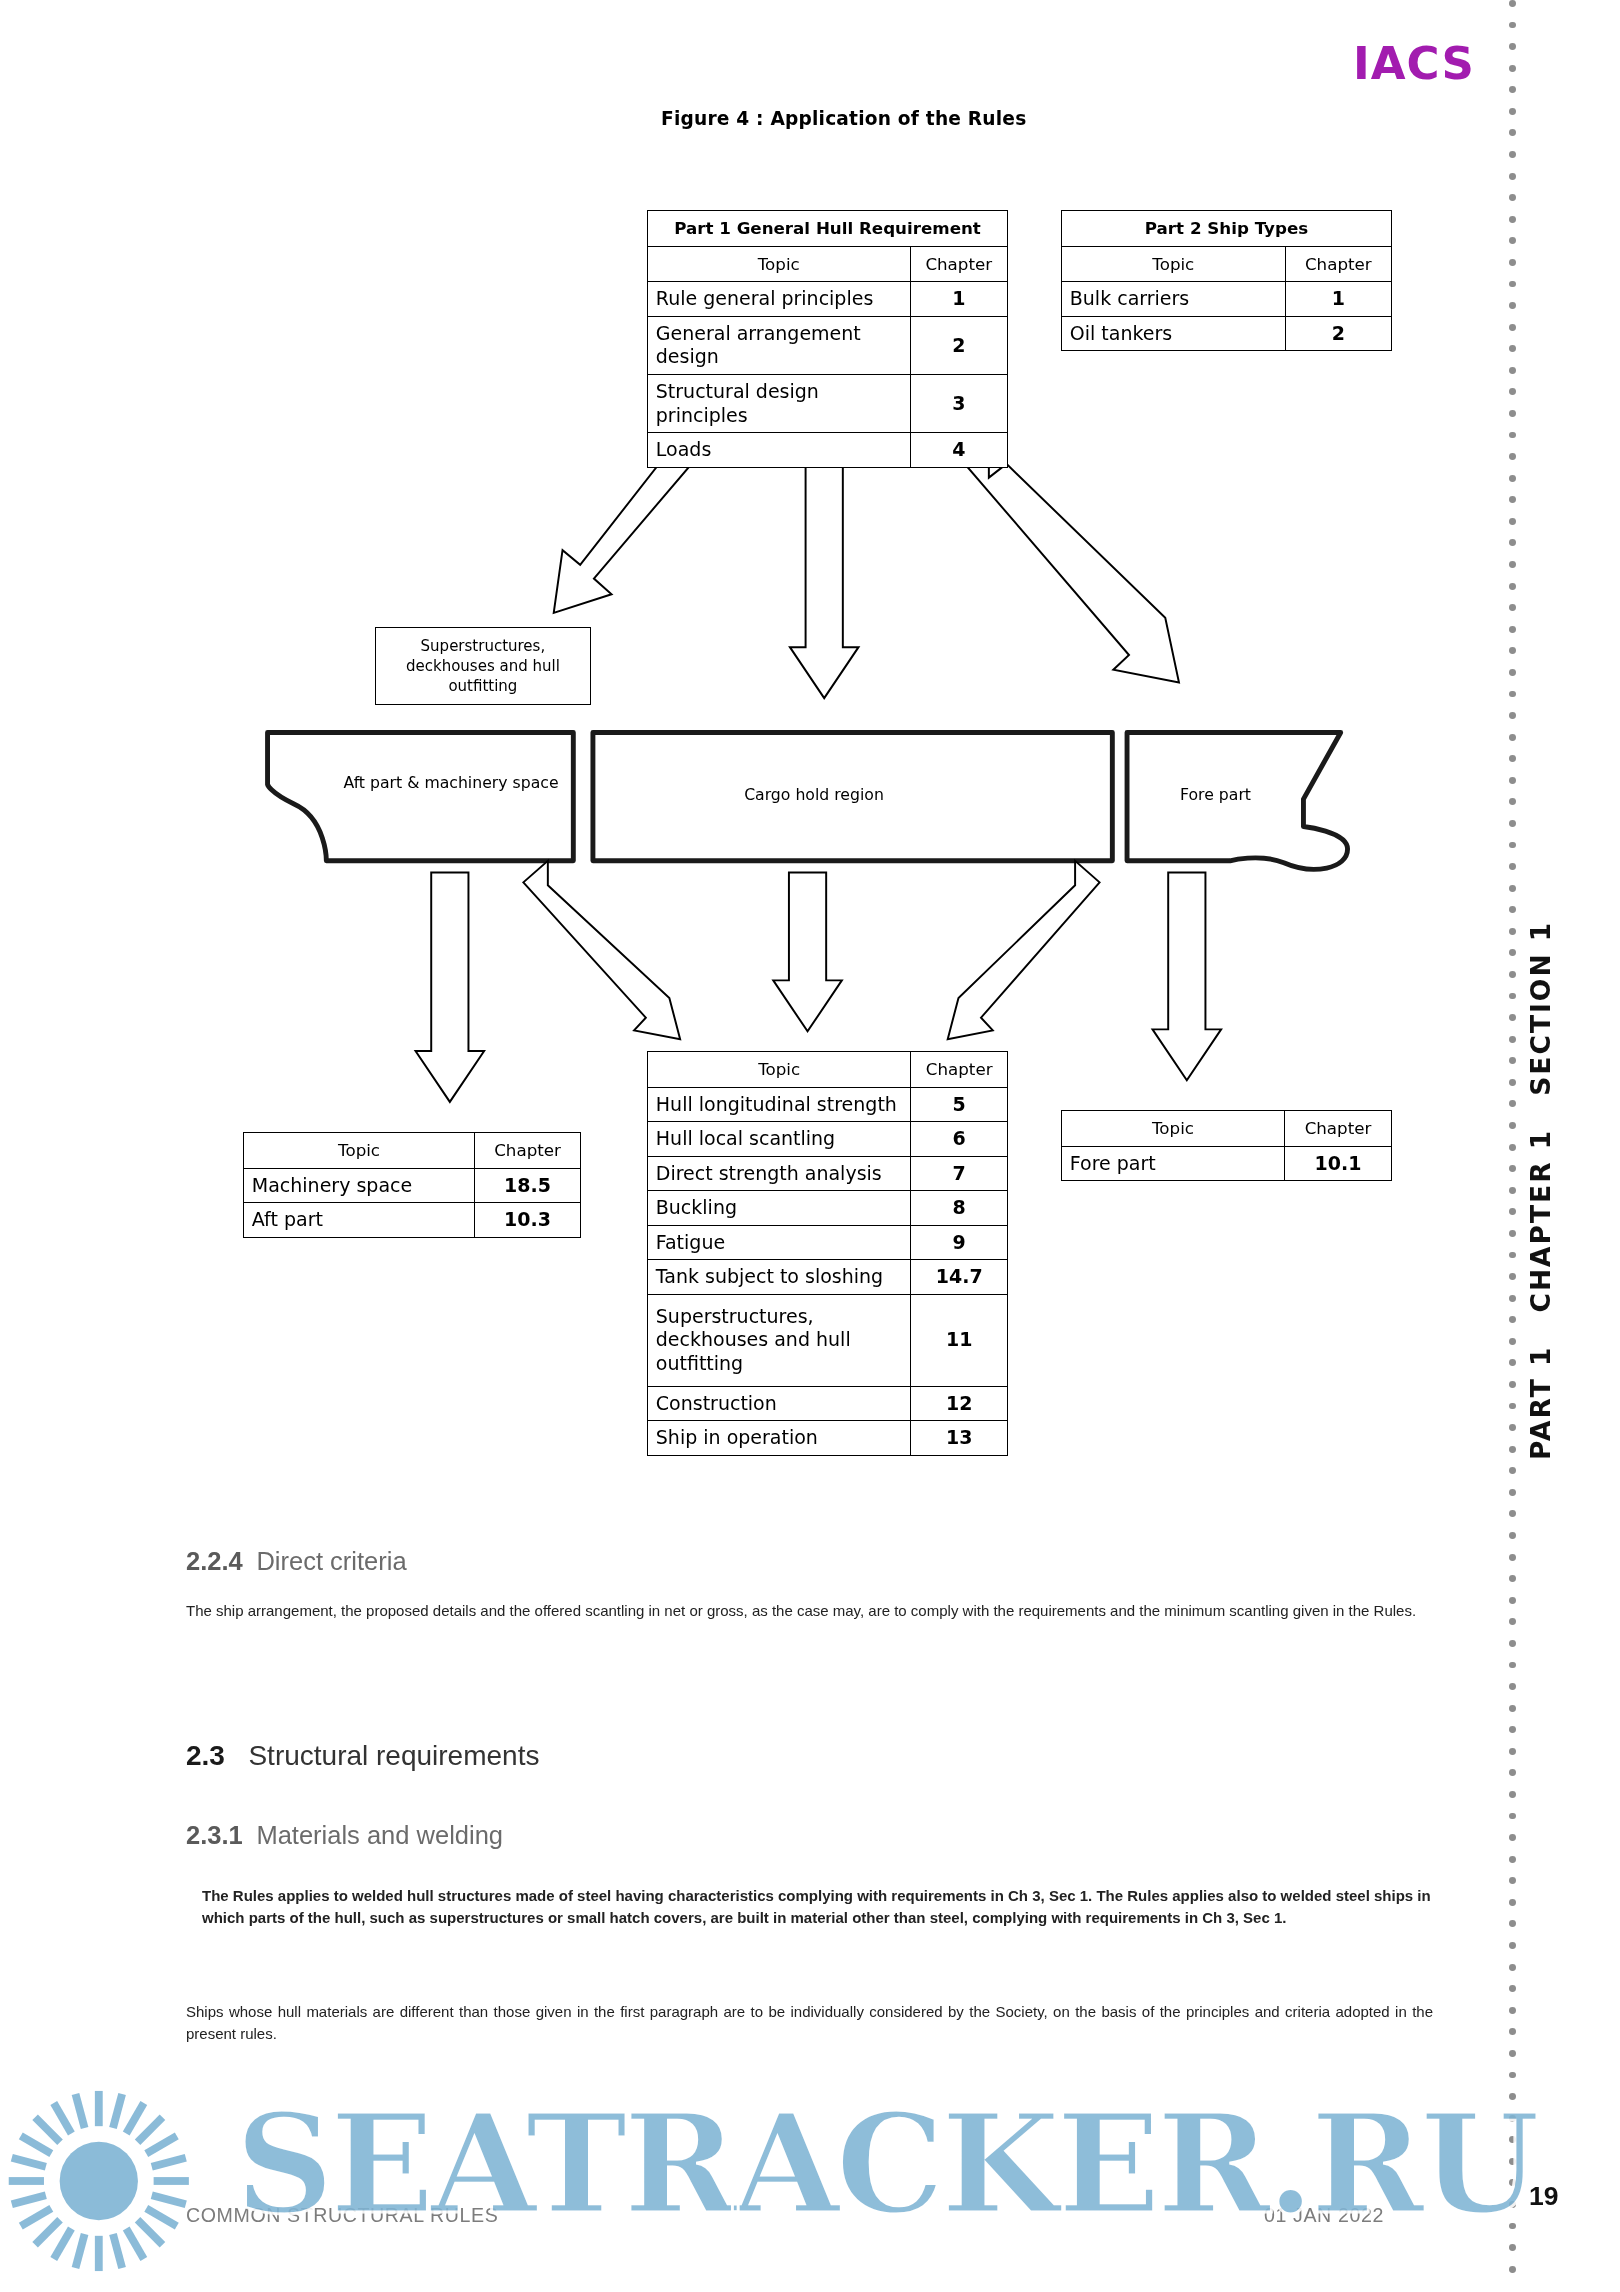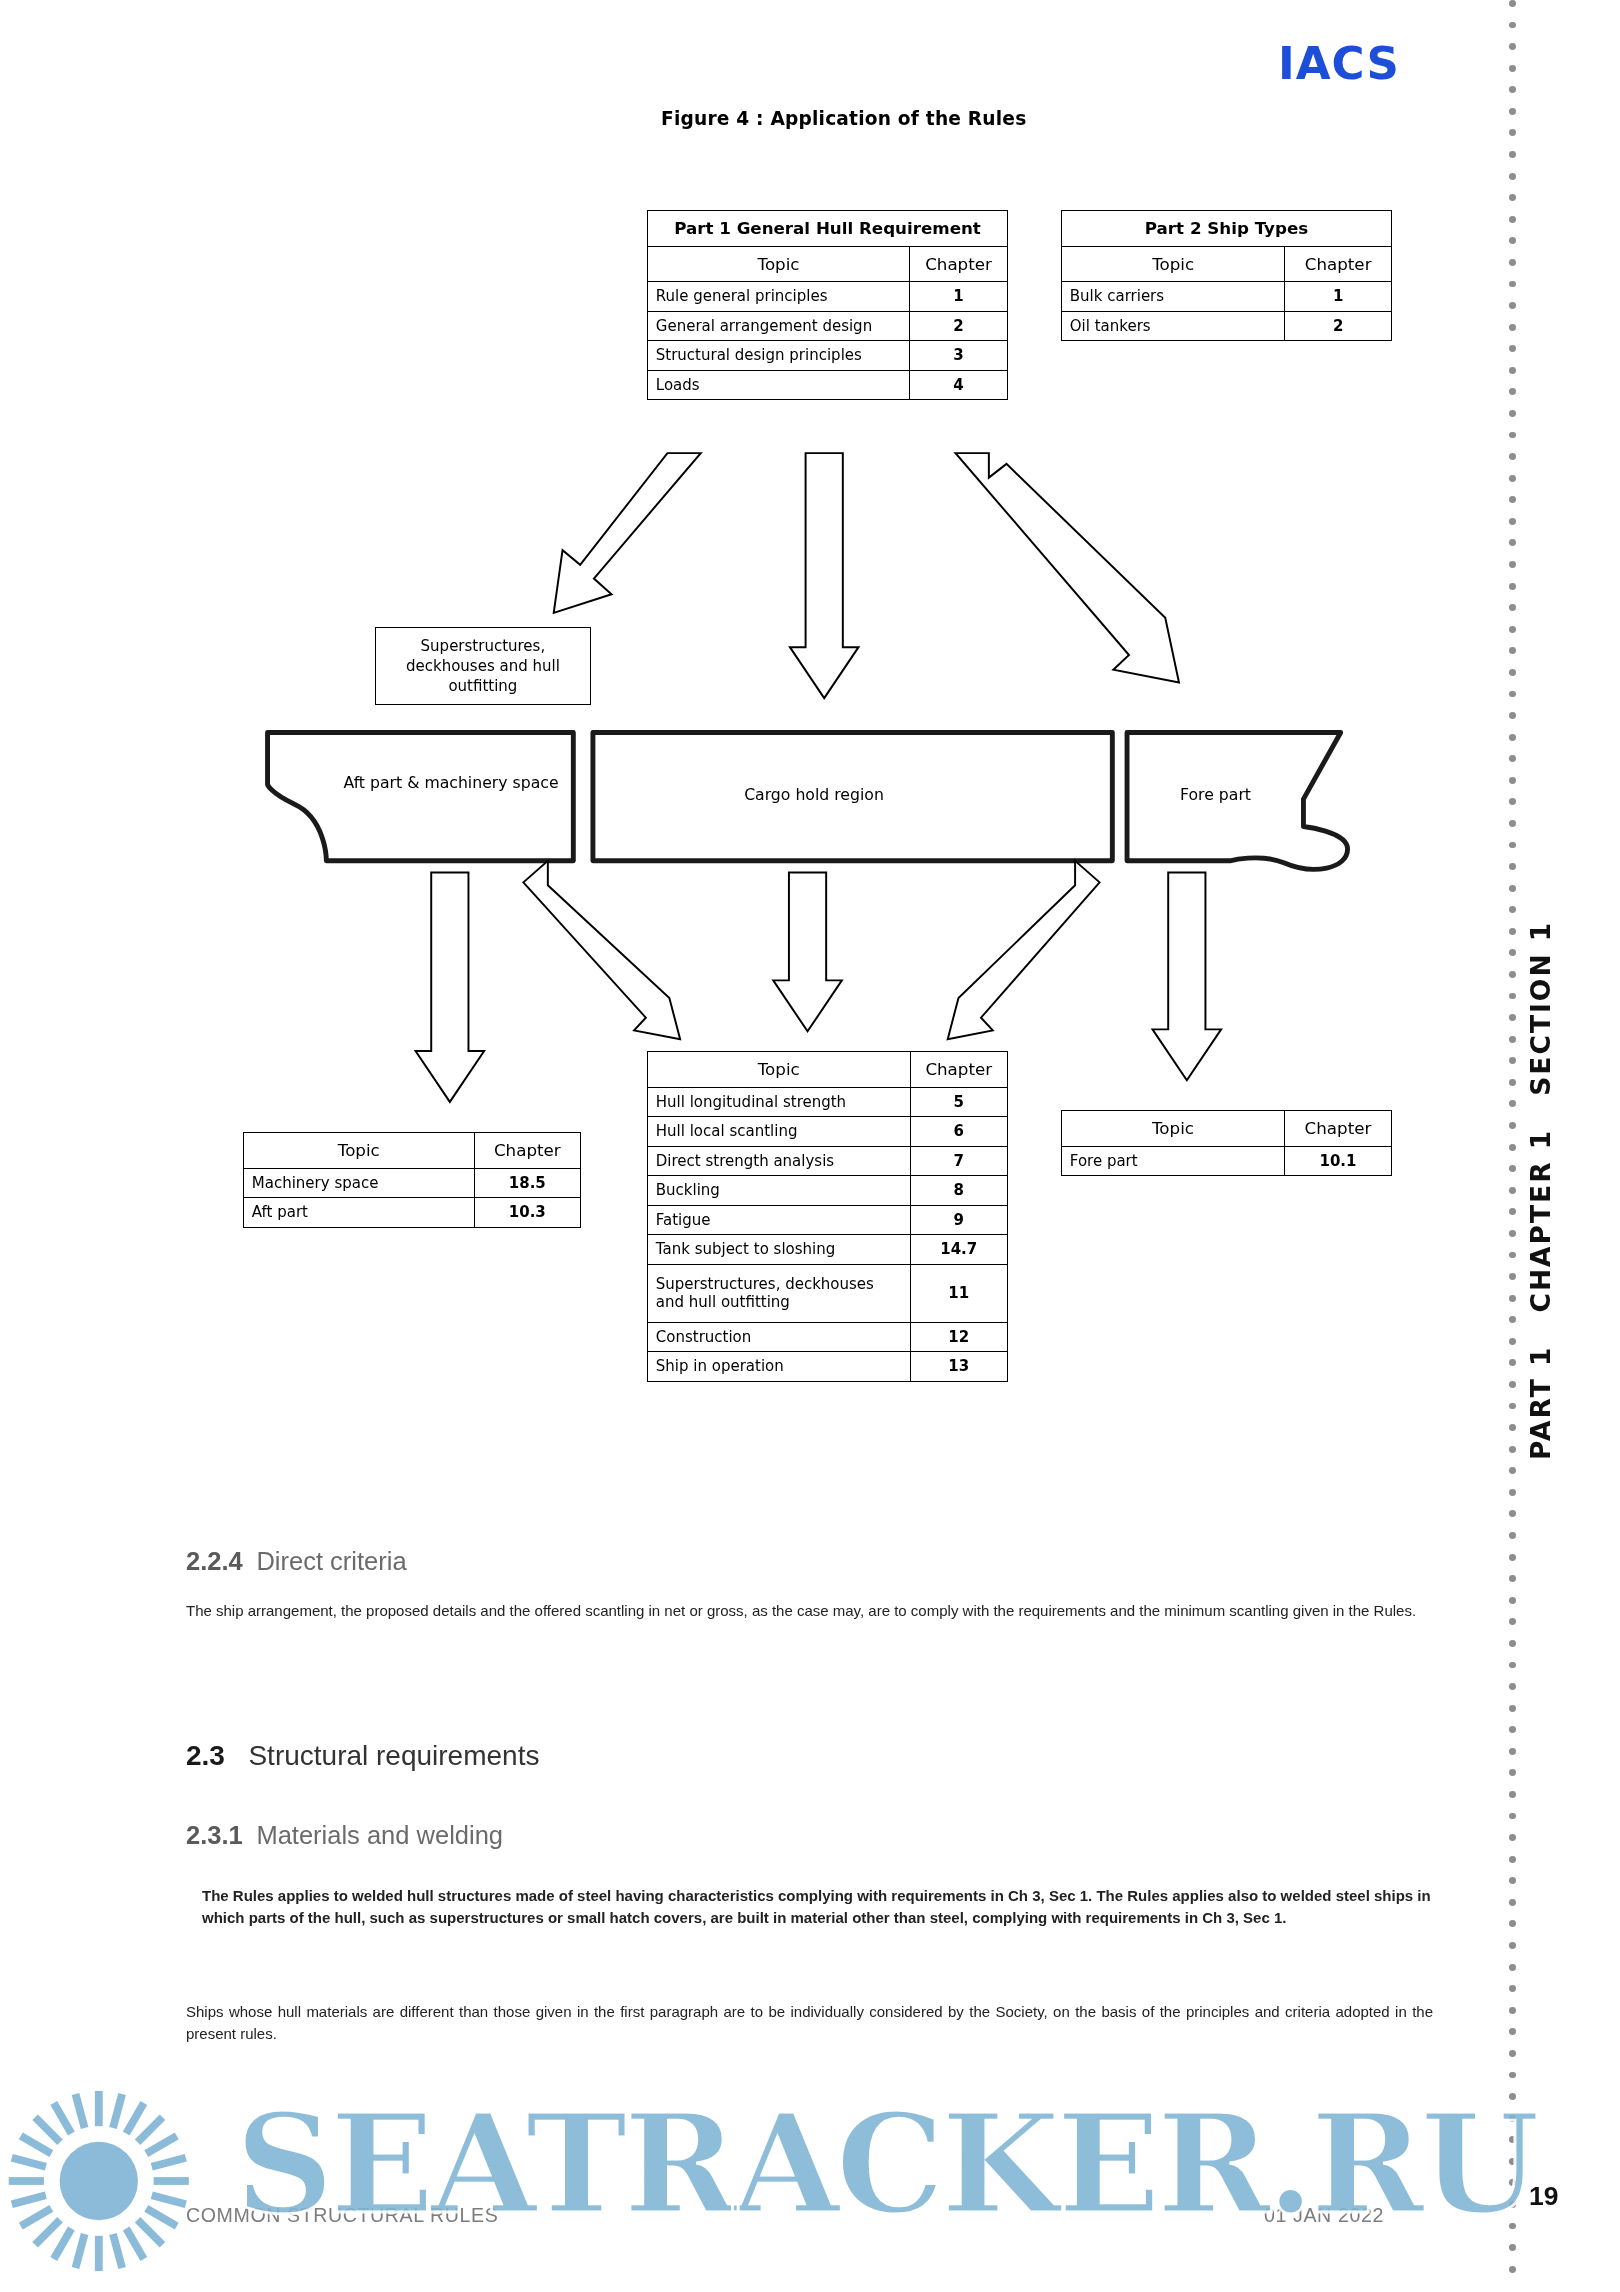--- a/index.html
+++ b/index.html
@@ -3,22 +3,22 @@
 <meta charset="utf-8">
 <style>
   html,body{margin:0;padding:0;background:#fff;}
   body{
     width:1620px;height:2293px;position:relative;overflow:hidden;
     font-family:"Liberation Sans","DejaVu Sans",sans-serif;
     color:#1a1a1a;
   }
   
   #iacs-logo{
-    position:absolute;left:1278px;top:37px;
-    font-size:45px;font-weight:bold;letter-spacing:1px;color:#1d4ed8;
+    position:absolute;left:1353px;top:37px;
+    font-size:45px;font-weight:bold;letter-spacing:1px;color:#a21caf;
     font-family:"DejaVu Sans",sans-serif;
   }
   
   #dot-rail{
     position:absolute;left:1509px;top:0;width:9.8px;height:2293px;
   }
   #dot-rail i{
     display:block;width:6.9px;height:6.9px;border-radius:50%;
     background:#8d8d8d;margin:0 0 14.7px 0;
   }
@@ -41,21 +41,21 @@
     position:absolute;left:661px;top:108px;
     font-size:18.6px;font-weight:bold;color:#000;
     font-family:"DejaVu Sans",sans-serif;letter-spacing:0.2px;
   }
   table.fig{
     border-collapse:collapse;background:#fff;
     font-family:"DejaVu Sans",sans-serif;
   }
   table.fig td,table.fig th{
     border:1px solid #000;
-    font-size:15px;
+    font-size:19px;
     padding:4.9px 7.8px;
     font-weight:normal;
     color:#000;
     line-height:1.25;
   }
   table.fig .bighead{
     font-size:16.7px;font-weight:bold;text-align:center;padding:6.9px 5.9px;
   }
   table.fig .colhead{text-align:center;font-size:16.7px;padding:6.9px 5.9px;}
   table.fig .chap{text-align:center;font-weight:bold;}

